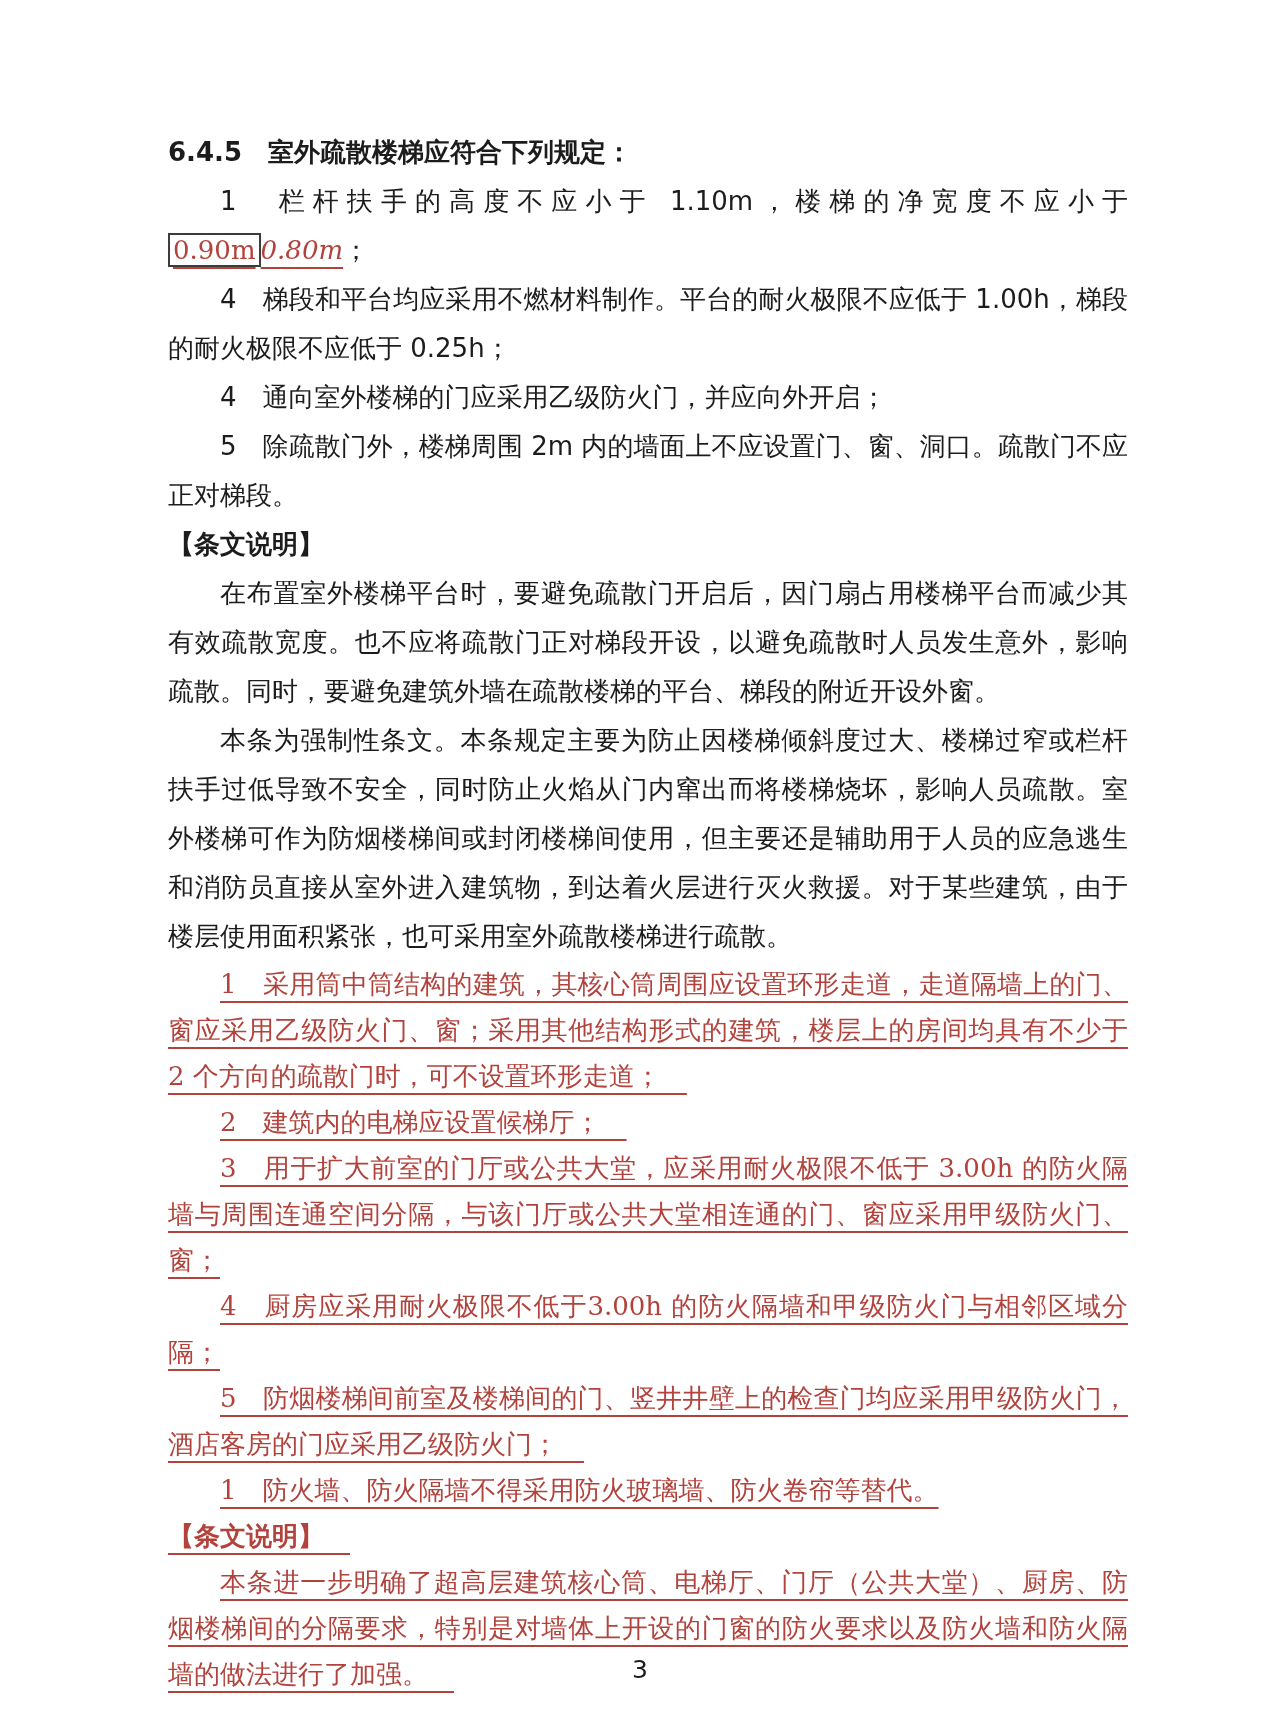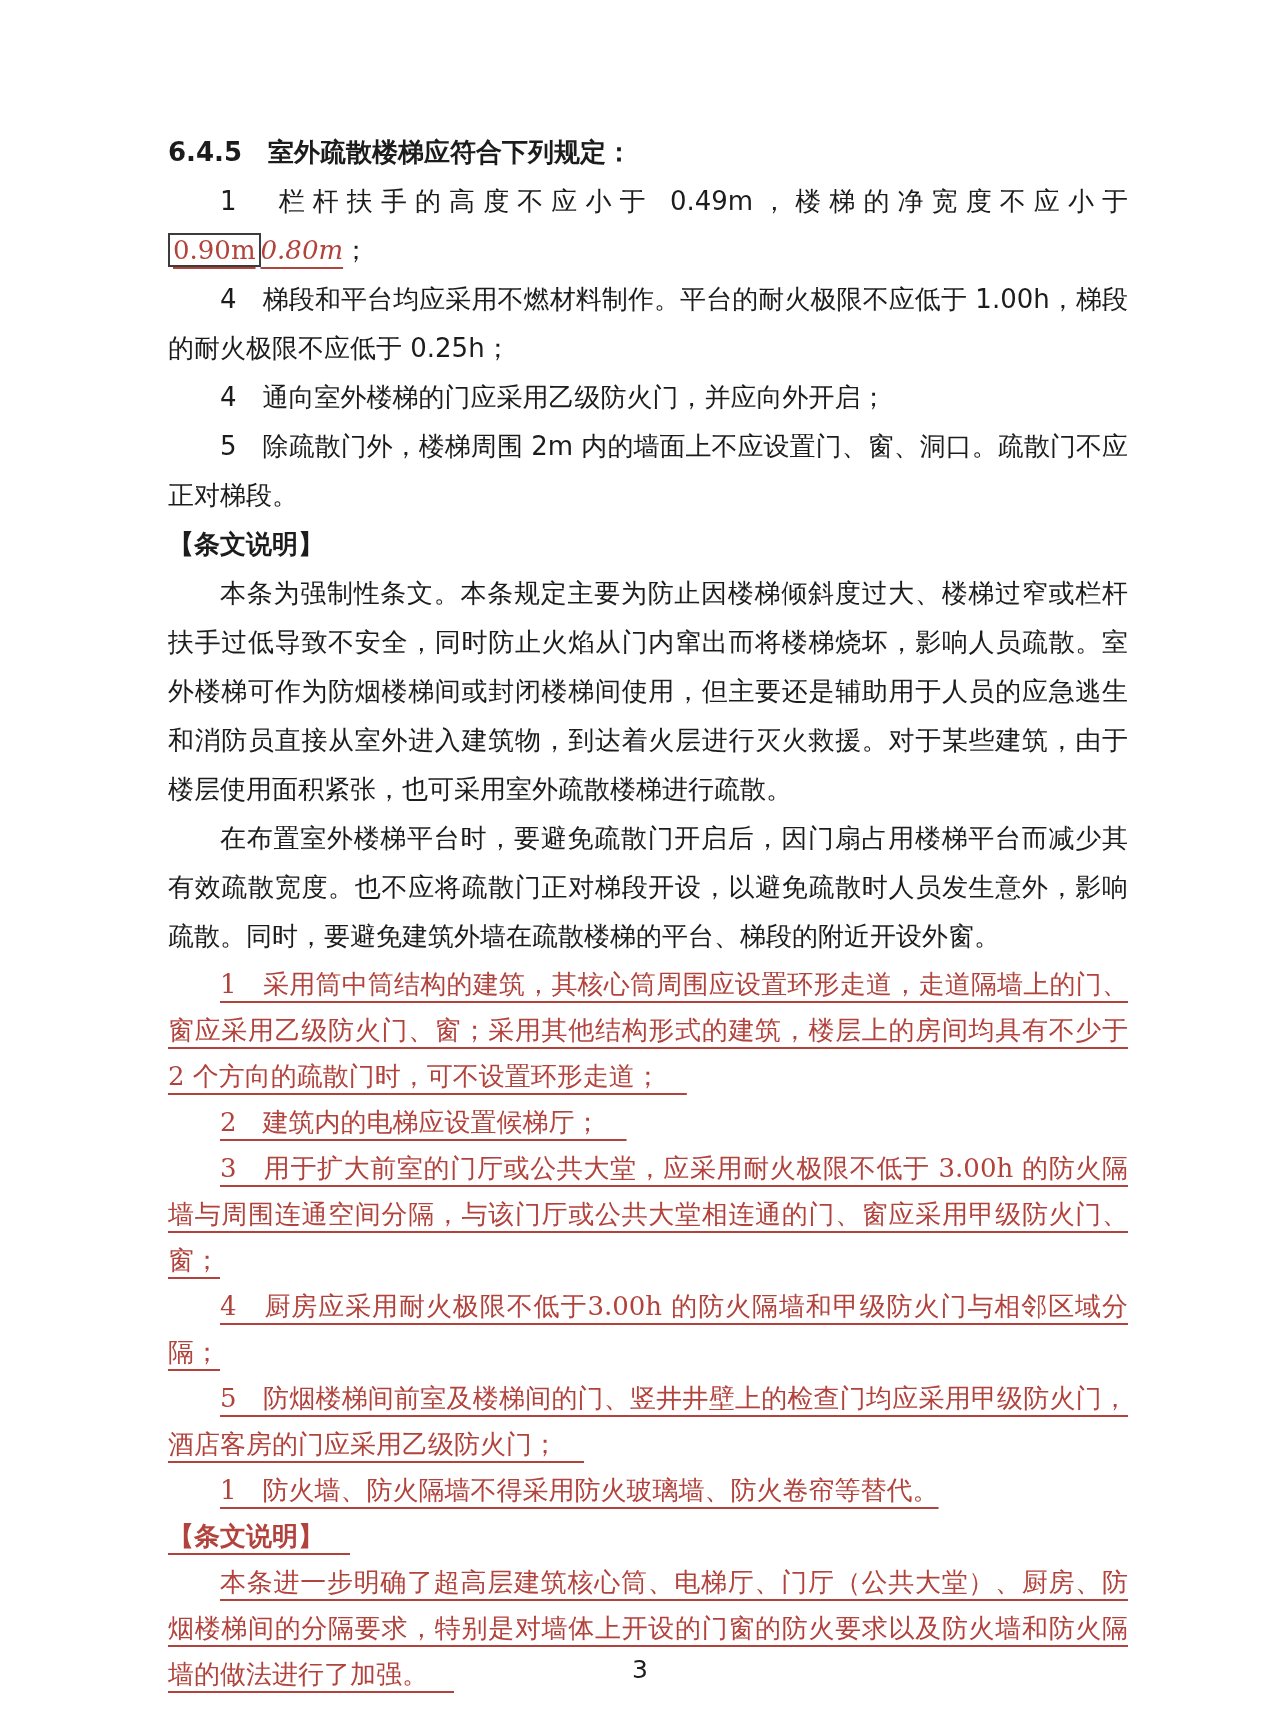--- a/index.html
+++ b/index.html
@@ -53,27 +53,27 @@
     font-family: "DejaVu Sans", "Liberation Sans", sans-serif;
     color: var(--ink, #1c1c1c);
   }
 </style>
 </head>
 <body>
 
 <div class="page">
   <div class="content">
       <p class="para font-sans bold"><span>6.4.5　室外疏散楼梯应符合下列规定：</span></p>
-      <p class="para font-sans indent"><span>1　栏杆扶手的高度不应小于 0.49m，楼梯的净宽度不应小于 </span><span class="red ul boxed">0.90m</span><span class="red ul rev-latin">0.80m</span><span>；</span></p>
+      <p class="para font-sans indent"><span>1　栏杆扶手的高度不应小于 1.10m，楼梯的净宽度不应小于 </span><span class="red ul boxed">0.90m</span><span class="red ul rev-latin">0.80m</span><span>；</span></p>
       <p class="para font-sans indent"><span>4　梯段和平台均应采用不燃材料制作。平台的耐火极限不应低于 1.00h，梯段的耐火极限不应低于 0.25h；</span></p>
       <p class="para font-sans indent"><span>4　通向室外楼梯的门应采用乙级防火门，并应向外开启；</span></p>
       <p class="para font-sans indent"><span>5　除疏散门外，楼梯周围 2m 内的墙面上不应设置门、窗、洞口。疏散门不应正对梯段。</span></p>
       <p class="para font-sans bold"><span>【条文说明】</span></p>
+      <p class="para font-serif indent"><span>在布置室外楼梯平台时，要避免疏散门开启后，因门扇占用楼梯平台而减少其有效疏散宽度。也不应将疏散门正对梯段开设，以避免疏散时人员发生意外，影响疏散。同时，要避免建筑外墙在疏散楼梯的平台、梯段的附近开设外窗。</span></p>
       <p class="para font-serif indent"><span>本条为强制性条文。本条规定主要为防止因楼梯倾斜度过大、楼梯过窄或栏杆扶手过低导致不安全，同时防止火焰从门内窜出而将楼梯烧坏，影响人员疏散。室外楼梯可作为防烟楼梯间或封闭楼梯间使用，但主要还是辅助用于人员的应急逃生和消防员直接从室外进入建筑物，到达着火层进行灭火救援。对于某些建筑，由于楼层使用面积紧张，也可采用室外疏散楼梯进行疏散。</span></p>
-      <p class="para font-serif indent"><span>在布置室外楼梯平台时，要避免疏散门开启后，因门扇占用楼梯平台而减少其有效疏散宽度。也不应将疏散门正对梯段开设，以避免疏散时人员发生意外，影响疏散。同时，要避免建筑外墙在疏散楼梯的平台、梯段的附近开设外窗。</span></p>
       <p class="para font-serif indent red-lh"><span class="red ul">1　采用筒中筒结构的建筑，其核心筒周围应设置环形走道，走道隔墙上的门、窗应采用乙级防火门、窗；采用其他结构形式的建筑，楼层上的房间均具有不少于 2 个方向的疏散门时，可不设置环形走道；　</span></p>
       <p class="para font-serif indent red-lh"><span class="red ul">2　建筑内的电梯应设置候梯厅；　</span></p>
       <p class="para font-serif indent red-lh"><span class="red ul">3　用于扩大前室的门厅或公共大堂，应采用耐火极限不低于 3.00h 的防火隔墙与周围连通空间分隔，与该门厅或公共大堂相连通的门、窗应采用甲级防火门、窗；</span></p>
       <p class="para font-serif indent red-lh"><span class="red ul">4　厨房应采用耐火极限不低于3.00h 的防火隔墙和甲级防火门与相邻区域分隔；</span></p>
       <p class="para font-serif indent red-lh"><span class="red ul">5　防烟楼梯间前室及楼梯间的门、竖井井壁上的检查门均应采用甲级防火门，酒店客房的门应采用乙级防火门；　</span></p>
       <p class="para font-serif indent red-lh"><span class="red ul">1　防火墙、防火隔墙不得采用防火玻璃墙、防火卷帘等替代。</span></p>
       <p class="para font-sans bold red-lh"><span class="red ul">【条文说明】　</span></p>
       <p class="para font-serif indent red-lh"><span class="red ul">本条进一步明确了超高层建筑核心筒、电梯厅、门厅（公共大堂）、厨房、防烟楼梯间的分隔要求，特别是对墙体上开设的门窗的防火要求以及防火墙和防火隔墙的做法进行了加强。　</span></p>
     </div>
   <div class="footer">

